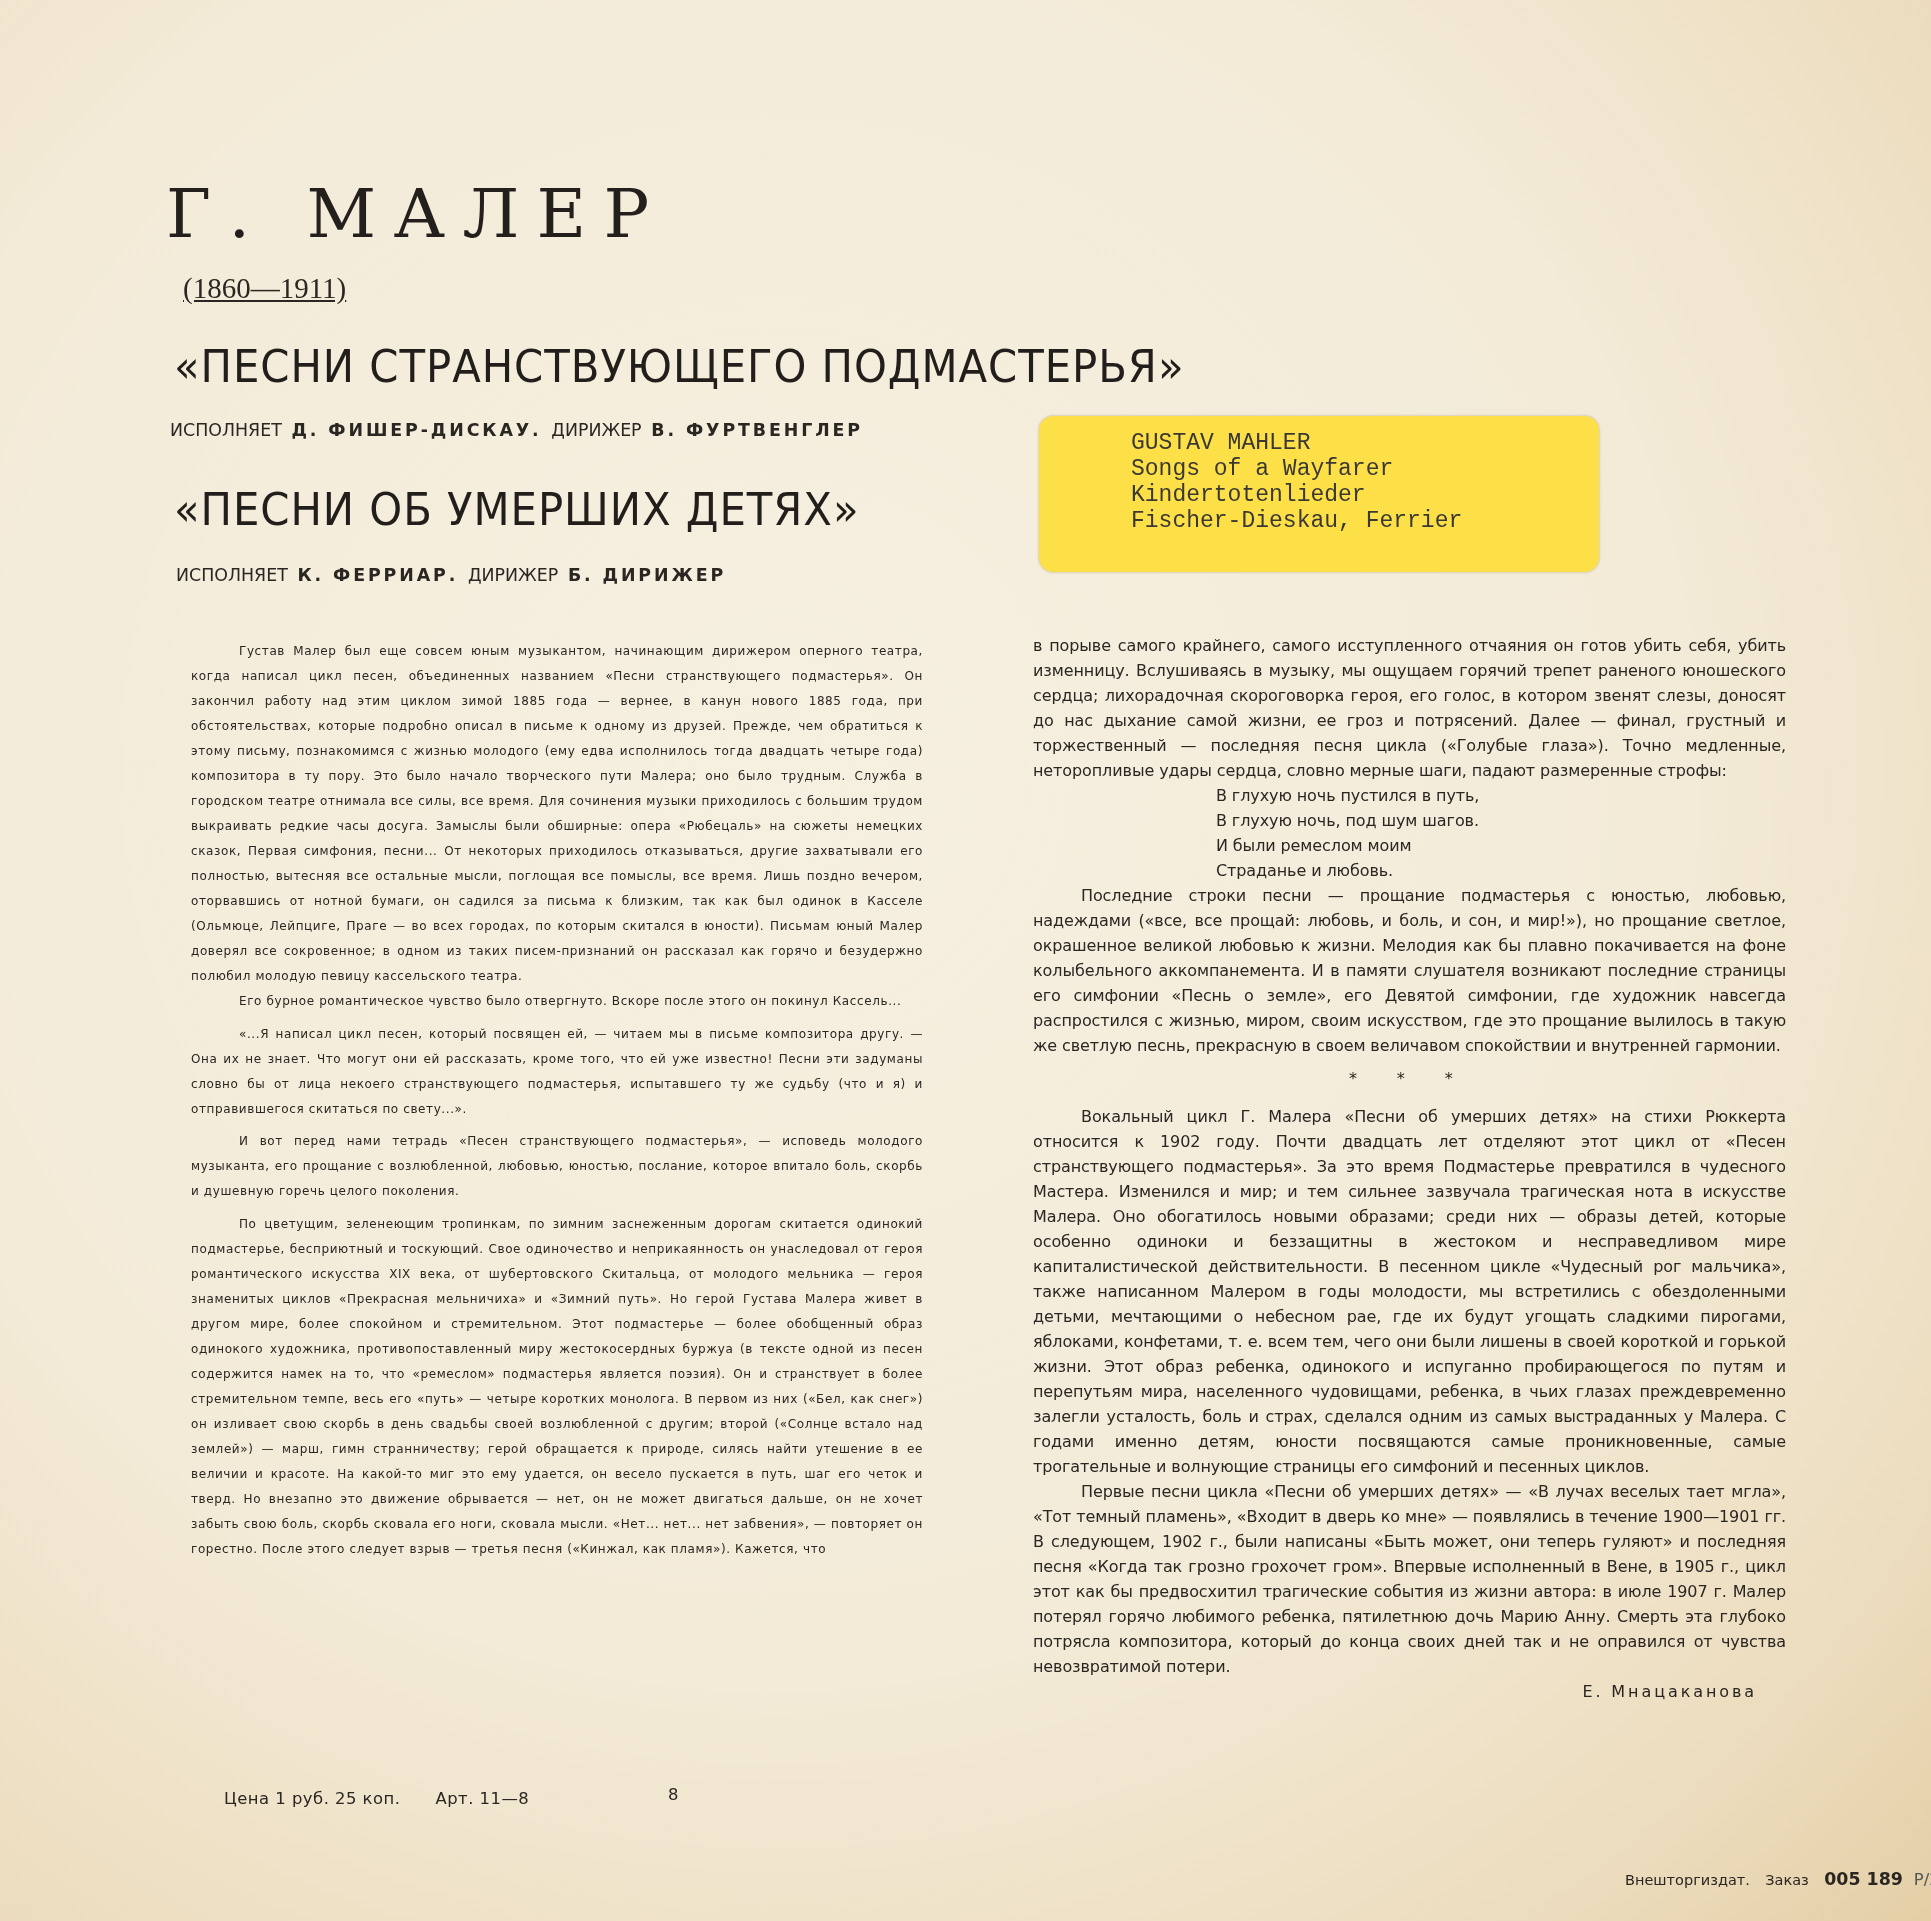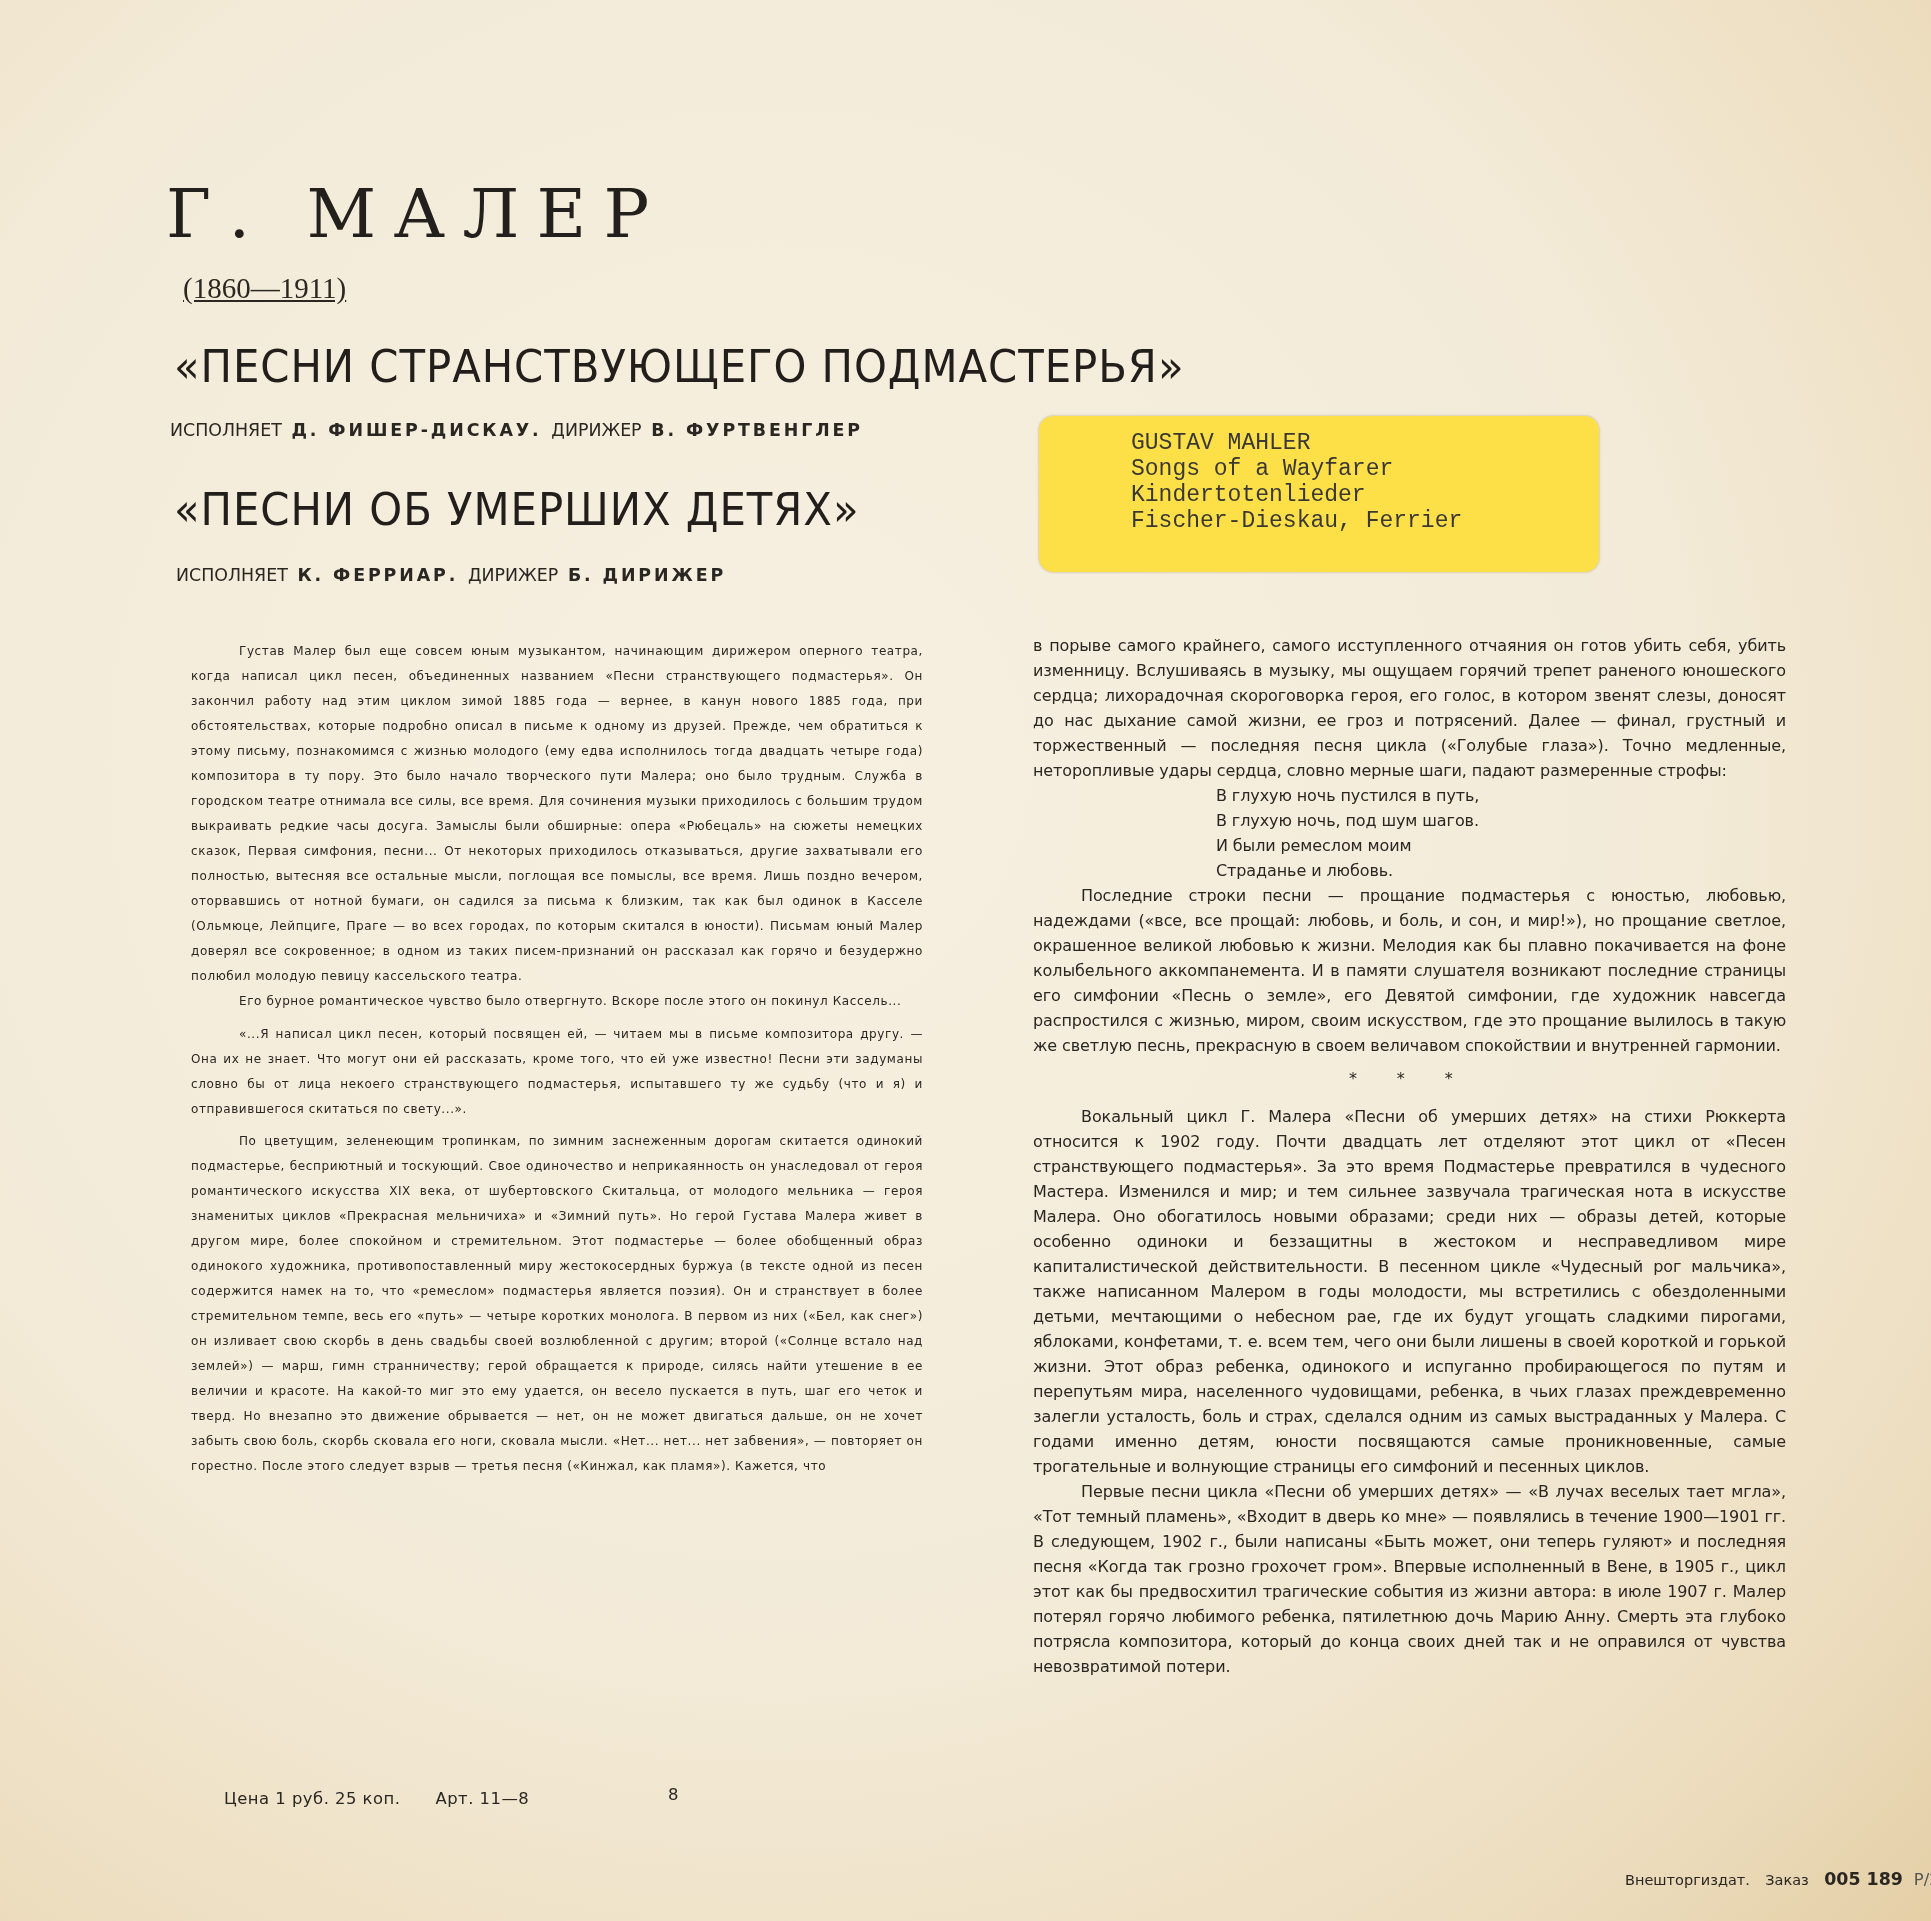--- a/index.html
+++ b/index.html
@@ -75,33 +75,35 @@
 </div>
 
 <div class="abs label">
   <div class="label-lines"><div>GUSTAV MAHLER</div><div>Songs of a Wayfarer</div><div>Kindertotenlieder</div><div>Fischer-Dieskau, Ferrier</div></div>
 </div>
 
 <div class="abs col left-col">
   <p>Густав Малер был еще совсем юным музыкантом, начинающим дирижером оперного театра, когда написал цикл песен, объединенных названием «Песни странствующего подмастерья». Он закончил работу над этим циклом зимой 1885 года — вернее, в канун нового 1885 года, при обстоятельствах, которые подробно описал в письме к одному из друзей. Прежде, чем обратиться к этому письму, познакомимся с жизнью молодого (ему едва исполнилось тогда двадцать четыре года) композитора в ту пору. Это было начало творческого пути Малера; оно было трудным. Служба в городском театре отнимала все силы, все время. Для сочинения музыки приходилось с большим трудом выкраивать редкие часы досуга. Замыслы были обширные: опера «Рюбецаль» на сюжеты немецких сказок, Первая симфония, песни... От некоторых приходилось отказываться, другие захватывали его полностью, вытесняя все остальные мысли, поглощая все помыслы, все время. Лишь поздно вечером, оторвавшись от нотной бумаги, он садился за письма к близким, так как был одинок в Касселе (Ольмюце, Лейпциге, Праге — во всех городах, по которым скитался в юности). Письмам юный Малер доверял все сокровенное; в одном из таких писем-признаний он рассказал как горячо и безудержно полюбил молодую певицу кассельского театра.</p>
   <p>Его бурное романтическое чувство было отвергнуто. Вскоре после этого он покинул Кассель...</p>
   <p class="gap">«...Я написал цикл песен, который посвящен ей, — читаем мы в письме композитора другу. — Она их не знает. Что могут они ей рассказать, кроме того, что ей уже известно! Песни эти задуманы словно бы от лица некоего странствующего подмастерья, испытавшего ту же судьбу (что и я) и отправившегося скитаться по свету...».</p>
+  <p class="gap">И вот перед нами тетрадь «Песен странствующего подмастерья», — исповедь молодого музыканта, его прощание с возлюбленной, любовью, юностью, послание, которое впитало боль, скорбь и душевную горечь целого поколения.</p>
   <p class="gap">По цветущим, зеленеющим тропинкам, по зимним заснеженным дорогам скитается одинокий подмастерье, бесприютный и тоскующий. Свое одиночество и неприкаянность он унаследовал от героя романтического искусства XIX века, от шубертовского Скитальца, от молодого мельника — героя знаменитых циклов «Прекрасная мельничиха» и «Зимний путь». Но герой Густава Малера живет в другом мире, более спокойном и стремительном. Этот подмастерье — более обобщенный образ одинокого художника, противопоставленный миру жестокосердных буржуа (в тексте одной из песен содержится намек на то, что «ремеслом» подмастерья является поэзия). Он и странствует в более стремительном темпе, весь его «путь» — четыре коротких монолога. В первом из них («Бел, как снег») он изливает свою скорбь в день свадьбы своей возлюбленной с другим; второй («Солнце встало над землей») — марш, гимн странничеству; герой обращается к природе, силясь найти утешение в ее величии и красоте. На какой-то миг это ему удается, он весело пускается в путь, шаг его четок и тверд. Но внезапно это движение обрывается — нет, он не может двигаться дальше, он не хочет забыть свою боль, скорбь сковала его ноги, сковала мысли. «Нет... нет... нет забвения», — повторяет он горестно. После этого следует взрыв — третья песня («Кинжал, как пламя»). Кажется, что</p>
 </div>
 
 <div class="abs col right-col">
   <p class="noindent">в порыве самого крайнего, самого исступленного отчаяния он готов убить себя, убить изменницу. Вслушиваясь в музыку, мы ощущаем горячий трепет раненого юношеского сердца; лихорадочная скороговорка героя, его голос, в котором звенят слезы, доносят до нас дыхание самой жизни, ее гроз и потрясений. Далее — финал, грустный и торжественный — последняя песня цикла («Голубые глаза»). Точно медленные, неторопливые удары сердца, словно мерные шаги, падают размеренные строфы:</p>
   <p class="verse">В глухую ночь пустился в путь,</p>
   <p class="verse">В глухую ночь, под шум шагов.</p>
   <p class="verse">И были ремеслом моим</p>
   <p class="verse">Страданье и любовь.</p>
   <p>Последние строки песни — прощание подмастерья с юностью, любовью, надеждами («все, все прощай: любовь, и боль, и сон, и мир!»), но прощание светлое, окрашенное великой любовью к жизни. Мелодия как бы плавно покачивается на фоне колыбельного аккомпанемента. И в памяти слушателя возникают последние страницы его симфонии «Песнь о земле», его Девятой симфонии, где художник навсегда распростился с жизнью, миром, своим искусством, где это прощание вылилось в такую же светлую песнь, прекрасную в своем величавом спокойствии и внутренней гармонии.</p>
   <p class="stars">* * *</p>
   <p>Вокальный цикл Г. Малера «Песни об умерших детях» на стихи Рюккерта относится к 1902 году. Почти двадцать лет отделяют этот цикл от «Песен странствующего подмастерья». За это время Подмастерье превратился в чудесного Мастера. Изменился и мир; и тем сильнее зазвучала трагическая нота в искусстве Малера. Оно обогатилось новыми образами; среди них — образы детей, которые особенно одиноки и беззащитны в жестоком и несправедливом мире капиталистической действительности. В песенном цикле «Чудесный рог мальчика», также написанном Малером в годы молодости, мы встретились с обездоленными детьми, мечтающими о небесном рае, где их будут угощать сладкими пирогами, яблоками, конфетами, т. е. всем тем, чего они были лишены в своей короткой и горькой жизни. Этот образ ребенка, одинокого и испуганно пробирающегося по путям и перепутьям мира, населенного чудовищами, ребенка, в чьих глазах преждевременно залегли усталость, боль и страх, сделался одним из самых выстраданных у Малера. С годами именно детям, юности посвящаются самые проникновенные, самые трогательные и волнующие страницы его симфоний и песенных циклов.</p>
   <p>Первые песни цикла «Песни об умерших детях» — «В лучах веселых тает мгла», «Тот темный пламень», «Входит в дверь ко мне» — появлялись в течение 1900—1901 гг. В следующем, 1902 г., были написаны «Быть может, они теперь гуляют» и последняя песня «Когда так грозно грохочет гром». Впервые исполненный в Вене, в 1905 г., цикл этот как бы предвосхитил трагические события из жизни автора: в июле 1907 г. Малер потерял горячо любимого ребенка, пятилетнюю дочь Марию Анну. Смерть эта глубоко потрясла композитора, который до конца своих дней так и не оправился от чувства невозвратимой потери.</p>
+  <p class="noindent signature">Е. Мнацаканова</p>
 </div>
 
 <div class="abs footer-price">
   <span>Цена 1 руб. 25 коп.</span><span>Арт. 11—8</span>
 </div>
 <div class="abs page-num">8</div>
 
 <div class="abs publisher">
   <span>Внешторгиздат.</span><span>Заказ</span><span class="order-num">005 189</span><span class="order-suffix">Р/2</span>
 </div>

